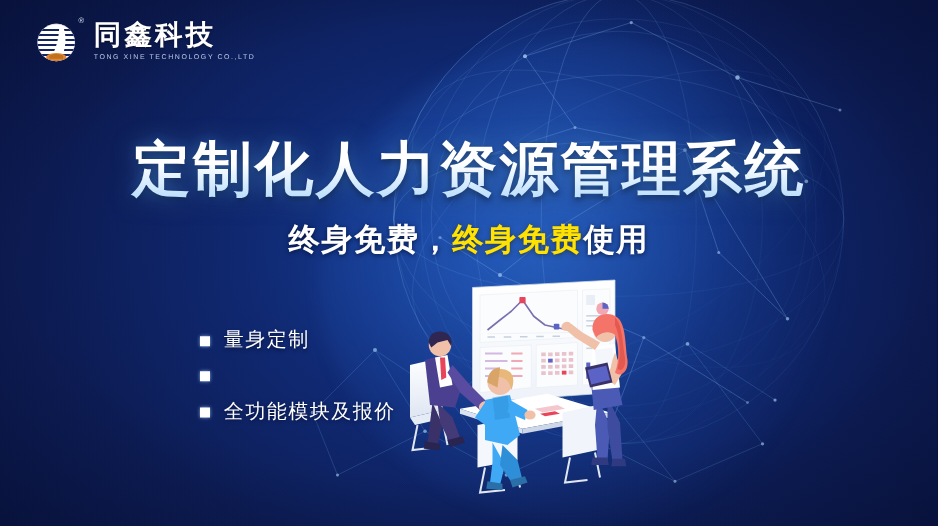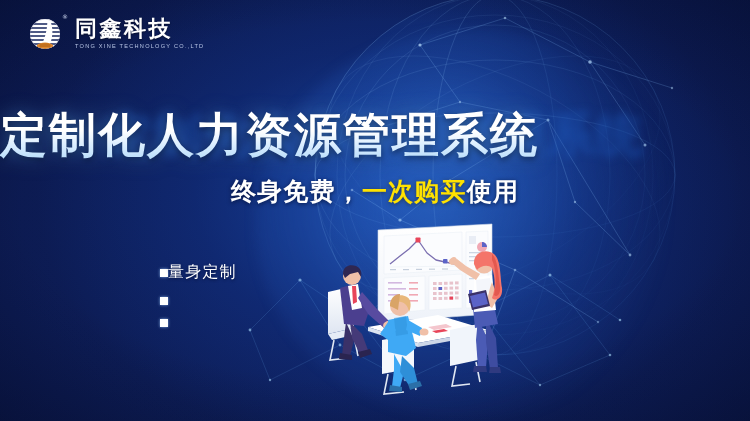--- a/index.html
+++ b/index.html
@@ -34,21 +34,21 @@
     text-shadow:0 1px 2px rgba(0,0,0,.45);
   }
   .logo-en{
     color:#b9c6e6;font-size:5.6px;letter-spacing:1.25px;margin-top:4px;
     font-family:"Liberation Sans",sans-serif;white-space:nowrap;
   }
   .reg{position:absolute;right:-2px;top:-1px;color:#cfd9f2;font-size:6px;}
 
   
   .headline{
-    position:absolute;left:0;right:0;top:104px;text-align:left;
+    position:absolute;left:0;right:0;top:104px;text-align:center;
     font-size:47px;font-weight:700;letter-spacing:2px;
     font-family:"DejaVu Sans","Liberation Sans",sans-serif;
     color:#ffffff;
     background:linear-gradient(180deg,#ffffff 0%,#ffffff 42%,#d6ecff 68%,#a8d4f7 100%);
     -webkit-background-clip:text;background-clip:text;
     -webkit-text-fill-color:transparent;
     filter:drop-shadow(0 0 9px rgba(95,175,255,.55)) drop-shadow(0 2px 3px rgba(3,10,40,.85));
     white-space:nowrap;
   }
   .headline-shadow{
@@ -64,21 +64,21 @@
     position:absolute;left:0;right:0;top:175px;text-align:center;
     font-size:25px;font-weight:700;letter-spacing:1.2px;
     font-family:"DejaVu Sans","Liberation Sans",sans-serif;
     color:#ffffff;white-space:nowrap;
     text-shadow:0 1px 4px rgba(4,14,50,.85);
   }
   .sub-hl{color:#ffe200;text-shadow:0 1px 4px rgba(40,30,0,.55);}
 
   
   .bullets{position:absolute;left:160px;top:262px;display:flex;flex-direction:column;gap:14px;}
-  .bullet{display:flex;align-items:center;}
+  .bullet{display:flex;align-items:center;gap:11px;}
   .bullet-sq{
     width:8px;height:8px;flex:none;background:#ffffff;
     box-shadow:0 0 3px rgba(160,205,255,.8);
   }
   .bullet-label{
     color:#ffffff;font-size:16px;font-weight:400;letter-spacing:1.2px;
     font-family:"DejaVu Sans","Liberation Sans",sans-serif;
     text-shadow:0 1px 3px rgba(4,14,50,.8);white-space:nowrap;
   }
 
@@ -211,33 +211,34 @@
     <div class="logo-txt">
       <div class="logo-cn">同鑫科技</div>
       <div class="logo-en">TONG XINE TECHNOLOGY CO.,LTD</div>
     </div>
   </div>
 
   <div class="headline-shadow" aria-hidden="true">定制化人力资源管理系统</div>
   <div class="headline">定制化人力资源管理系统</div>
 
   <div class="subtitle">
-    <span>终身免费，</span><span class="sub-hl">一次购买</span><span>使用</span>
+    <span>终身免费，</span><span class="sub-hl">终身免费</span><span>使用</span>
   </div>
 
   <div class="bullets">
     <div class="bullet">
       <span class="bullet-sq"></span>
       <span class="bullet-label">量身定制</span>
     </div>
     <div class="bullet">
       <span class="bullet-sq"></span>
     </div>
     <div class="bullet">
       <span class="bullet-sq"></span>
+      <span class="bullet-label">全功能模块及报价</span>
     </div>
   </div>
 
   <div class="illo">
     <svg viewBox="0 0 230 155">
       <defs>
         <linearGradient id="board" x1="0" y1="0" x2="0" y2="1">
           <stop offset="0%" stop-color="#ffffff"></stop>
             <stop offset="100%" stop-color="#eef2f9"></stop>
         </linearGradient>

